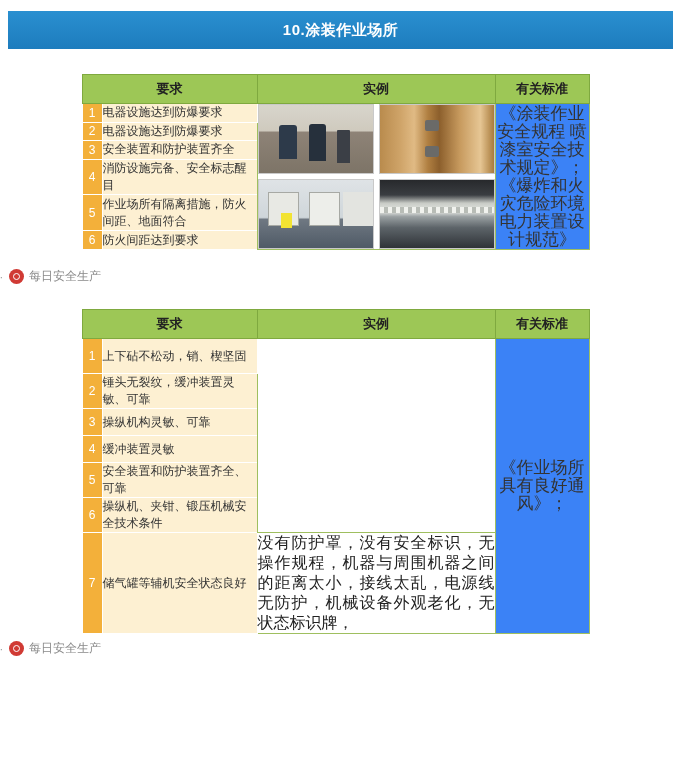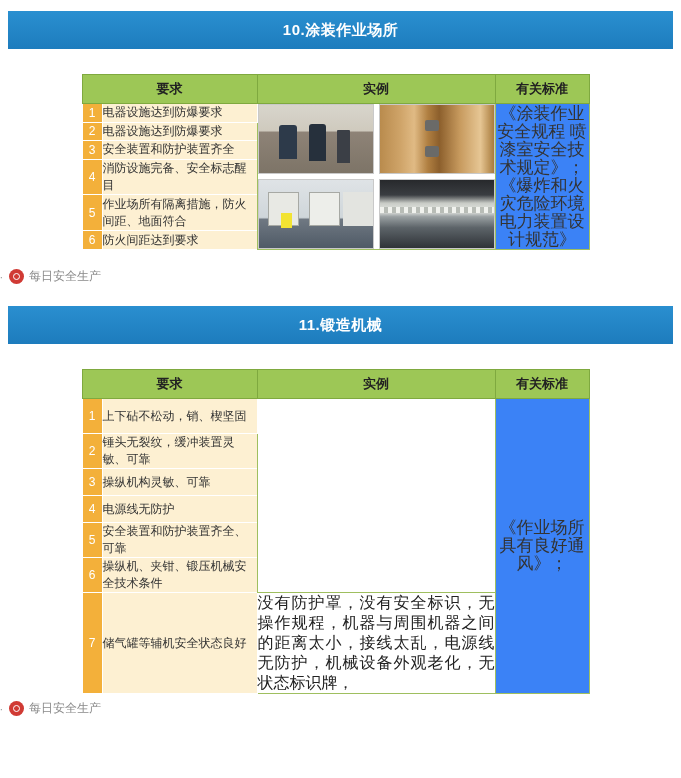--- a/index.html
+++ b/index.html
@@ -326,23 +326,20 @@
         <span class="wm-dots">· · ·</span>
         <span class="wm-logo"></span>
         <span>每日安全生产</span>
       </div>
     </div>
   </div>
 
   <div class="gap"></div>
 
   <div class="section">
-    <div class="header-wrap">
-      <div class="section-header">11.锻造机械</div>
-    </div>
     <div class="section-body">
       <table class="req-table" style="width:507px;">
         <colgroup>
           <col style="width:20px">
             <col style="width:155px">
             <col style="width:238px">
             <col style="width:94px">
         </colgroup>
         <tbody>
             <tr>
@@ -367,21 +364,21 @@
         <tr>
           <td class="num-cell" style="height:34px">2</td>
           <td class="txt-cell">锤头无裂纹，缓冲装置灵敏、可靠</td>
         </tr>
         <tr>
           <td class="num-cell" style="height:26px">3</td>
           <td class="txt-cell">操纵机构灵敏、可靠</td>
         </tr>
         <tr>
           <td class="num-cell" style="height:26px">4</td>
-          <td class="txt-cell">电源线无防护</td>
+          <td class="txt-cell">缓冲装置灵敏</td>
         </tr>
         <tr>
           <td class="num-cell" style="height:34px">5</td>
           <td class="txt-cell">安全装置和防护装置齐全、可靠</td>
         </tr>
         <tr>
           <td class="num-cell" style="height:34px">6</td>
           <td class="txt-cell">操纵机、夹钳、锻压机械安全技术条件</td>
         </tr>
         <tr>

